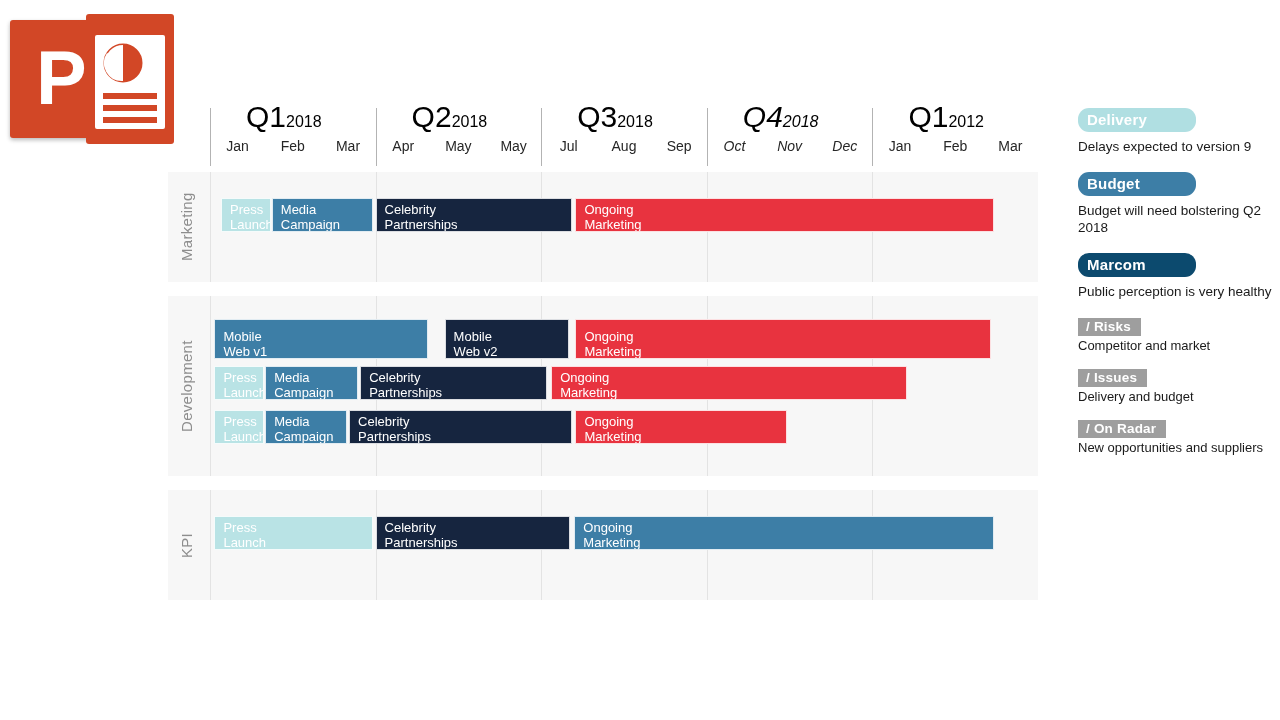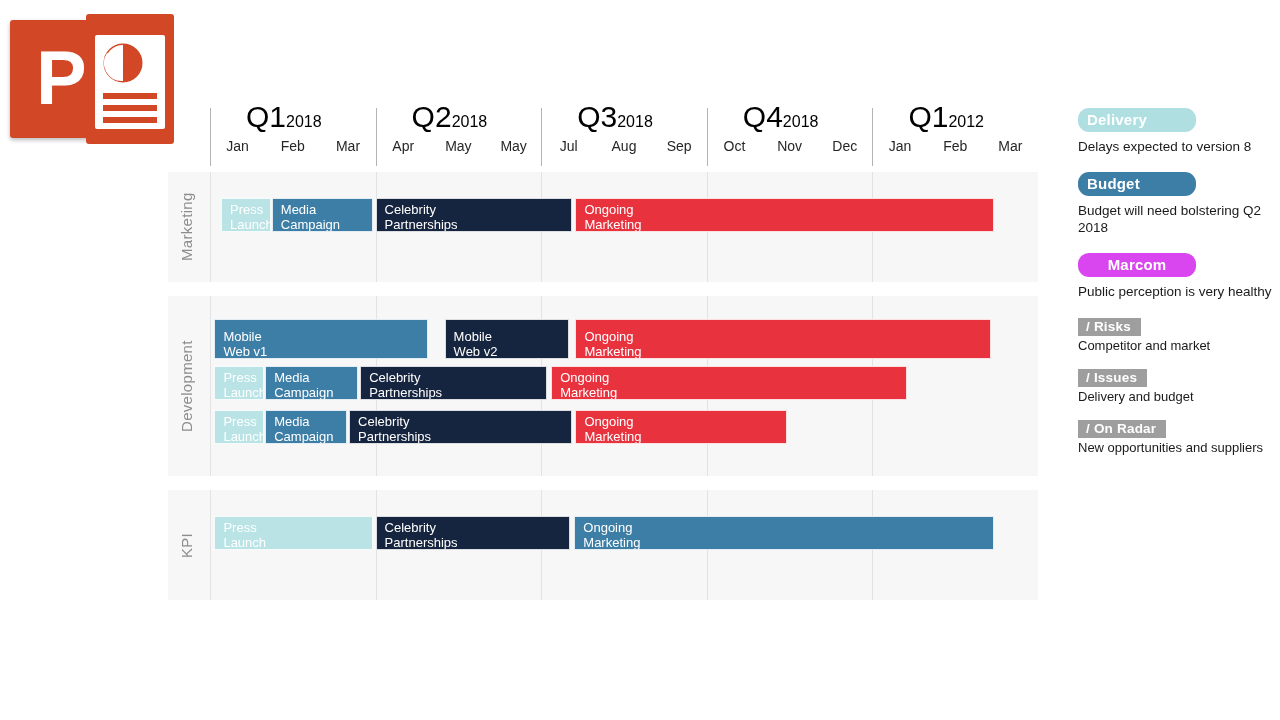--- a/index.html
+++ b/index.html
@@ -55,21 +55,21 @@
   
   #side{position:absolute;left:1078px;top:108px;width:196px;}
   .s-item{margin-bottom:17px;}
   .s-badge{display:inline-block;padding:3px 9px 4px 9px;color:#ffffff;
            font-size:15px;font-weight:bold;letter-spacing:.2px;}
   .s-badge.wide{min-width:100px;border-radius:11px;}
   .s-text{margin-top:6px;font-size:13.5px;line-height:17px;color:#1a1a1a;}
   .b-cyan{background:#b0dfe2;}
   .b-steel{background:#3d7ea6;}
   .b-navy{background:#16253f;}
-  .b-red{background:#d946ef;text-align:center;}
+  .b-red{background:#0c4a6e;}
   .b-gray{background:#9e9e9e;}
   .s-small .s-badge{font-size:13.5px;padding:1px 10px 2px 8px;text-align:center;}
   .s-small .s-text{margin-top:2px;font-size:13px;line-height:16px;}
   .s-small{margin-bottom:14px;}
 </style>
 </head>
 <body>
 
 <div id="ppt-logo">
   <div class="ppt-flap"></div>
@@ -115,21 +115,21 @@
       <div class="qsep" style="left: 207.6px;"></div>
       <div class="qgroup" style="left: 373.2px; width: 165.6px;">
         <div class="qlabel"><span class="q">Q3</span><span class="yr">2018</span></div>
         <div class="months">
           <span>Jul</span>
           <span>Aug</span>
           <span>Sep</span>
         </div>
       </div>
       <div class="qsep" style="left: 373.2px;"></div>
-      <div class="qgroup" style="left: 538.8px; width: 165.6px;">
+      <div class="qgroup" style="left: 538.8px; width: 165.6px; font-style: italic;">
         <div class="qlabel"><span class="q">Q4</span><span class="yr">2018</span></div>
         <div class="months">
           <span>Oct</span>
           <span>Nov</span>
           <span>Dec</span>
         </div>
       </div>
       <div class="qsep" style="left: 538.8px;"></div>
       <div class="qgroup" style="left: 704.4px; width: 165.6px;">
         <div class="qlabel"><span class="q">Q1</span><span class="yr">2012</span></div>
@@ -236,21 +236,21 @@
         <div class="bar c-steel" style="left: 406.32px; width: 419.52px; top: 26px;">
           <span>Ongoing</span>
           <span>Marketing</span>
         </div>
       </div>
     </div>
 </div>
 
 <div id="side">
   <div id="status-list">
-      <div class="s-item"><div class="s-badge wide b-cyan">Delivery</div><div class="s-text">Delays expected to version 8</div></div>
+      <div class="s-item"><div class="s-badge wide b-cyan">Delivery</div><div class="s-text">Delays expected to version 9</div></div>
       <div class="s-item"><div class="s-badge wide b-steel">Budget</div><div class="s-text">Budget will need bolstering Q2 2018</div></div>
       <div class="s-item"><div class="s-badge wide b-red">Marcom</div><div class="s-text">Public perception is very healthy</div></div>
     </div>
   <div id="note-list">
       <div class="s-item s-small"><div class="s-badge b-gray">/ Risks</div><div class="s-text">Competitor and market</div></div>
       <div class="s-item s-small"><div class="s-badge b-gray">/ Issues</div><div class="s-text">Delivery and budget</div></div>
       <div class="s-item s-small"><div class="s-badge b-gray">/ On Radar</div><div class="s-text">New opportunities and suppliers</div></div>
     </div>
 </div>
 

